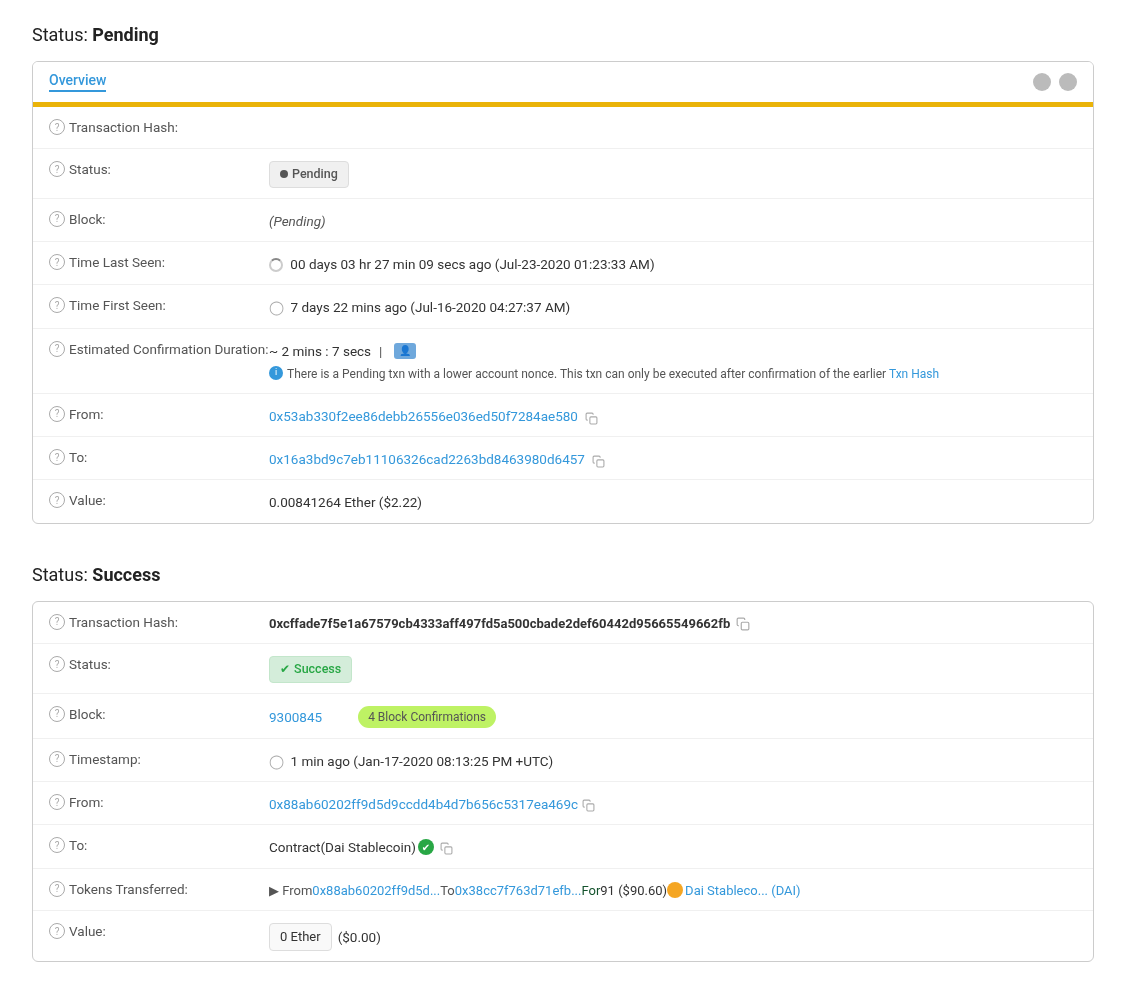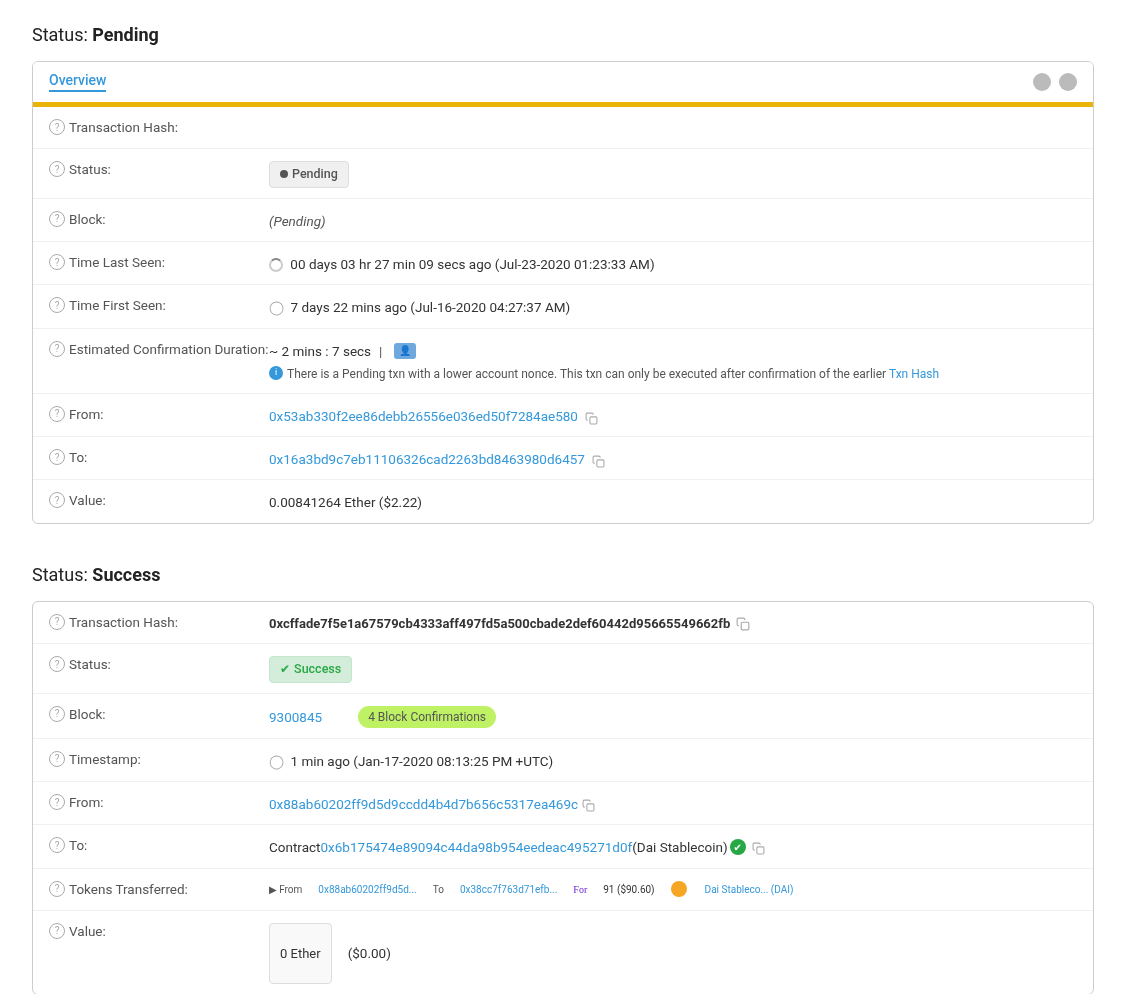--- a/index.html
+++ b/index.html
@@ -164,31 +164,31 @@
       color: #555;
       border-radius: 20px;
       padding: 2px 10px;
       font-size: 12px;
       margin-left: 8px;
     }
     .value-box {
       display: inline-block;
       border: 1px solid #ddd;
       border-radius: 4px;
-      padding: 20px 10px;
+      padding: 3px 10px;
       font-size: 13px;
       background: #f9f9f9;
-      margin-right: 16px;
+      margin-right: 6px;
     }
     .token-transfer-row {
       display: flex;
       flex-wrap: wrap;
-      align-items: flex-end;
-      gap: 16px;
-      font-size: 10px;
+      align-items: center;
+      gap: 0;
+      font-size: 13px;
     }
     .dai-icon {
       display: inline-block;
       width: 16px;
       height: 16px;
       background: #f5a623;
       border-radius: 50%;
       vertical-align: middle;
       margin-right: 2px;
     }
@@ -436,21 +436,20 @@
     </div>
   </div>
 
   <div class="row">
     <div class="row-label">
       <span class="help-icon">?</span>
       <span>To:</span>
     </div>
     <div class="row-value" style="display:flex; align-items:center; flex-wrap:wrap; ">
       <span>Contract</span>
-      <a class="link">0x6b175474e89094c44da98b954eedeac495271d0f</a>
       <span>(Dai Stablecoin)</span>
       <span class="contract-verified">✔</span>
       <span class="copy-icon">
         <svg width="13" height="13" viewBox="0 0 24 24" fill="none" stroke="#aaa" stroke-width="2">
             <rect x="9" y="9" width="13" height="13" rx="2"></rect>
             <path d="M5 15H4a2 2 0 0 1-2-2V4a2 2 0 0 1 2-2h9a2 2 0 0 1 2 2v1"></path>
           </svg>
       </span>
     </div>
   </div>
@@ -459,21 +458,21 @@
     <div class="row-label">
       <span class="help-icon">?</span>
       <span>Tokens Transferred:</span>
     </div>
     <div class="row-value">
       <div class="token-transfer-row">
         <span style="color:#555;">▶ From</span>
         <a class="link">0x88ab60202ff9d5d...</a>
         <span style="color:#555;">To</span>
         <a class="link">0x38cc7f763d71efb...</a>
-        <span style="color:#6d28d9;font-family:Liberation Serif, serif;">For</span>
+        <span style="color:#14532d;">For</span>
         <span>91 ($90.60)</span>
         <span class="dai-icon"></span>
         <a class="link">Dai Stableco... (DAI)</a>
       </div>
     </div>
   </div>
 
   <div class="row">
     <div class="row-label">
       <span class="help-icon">?</span>

